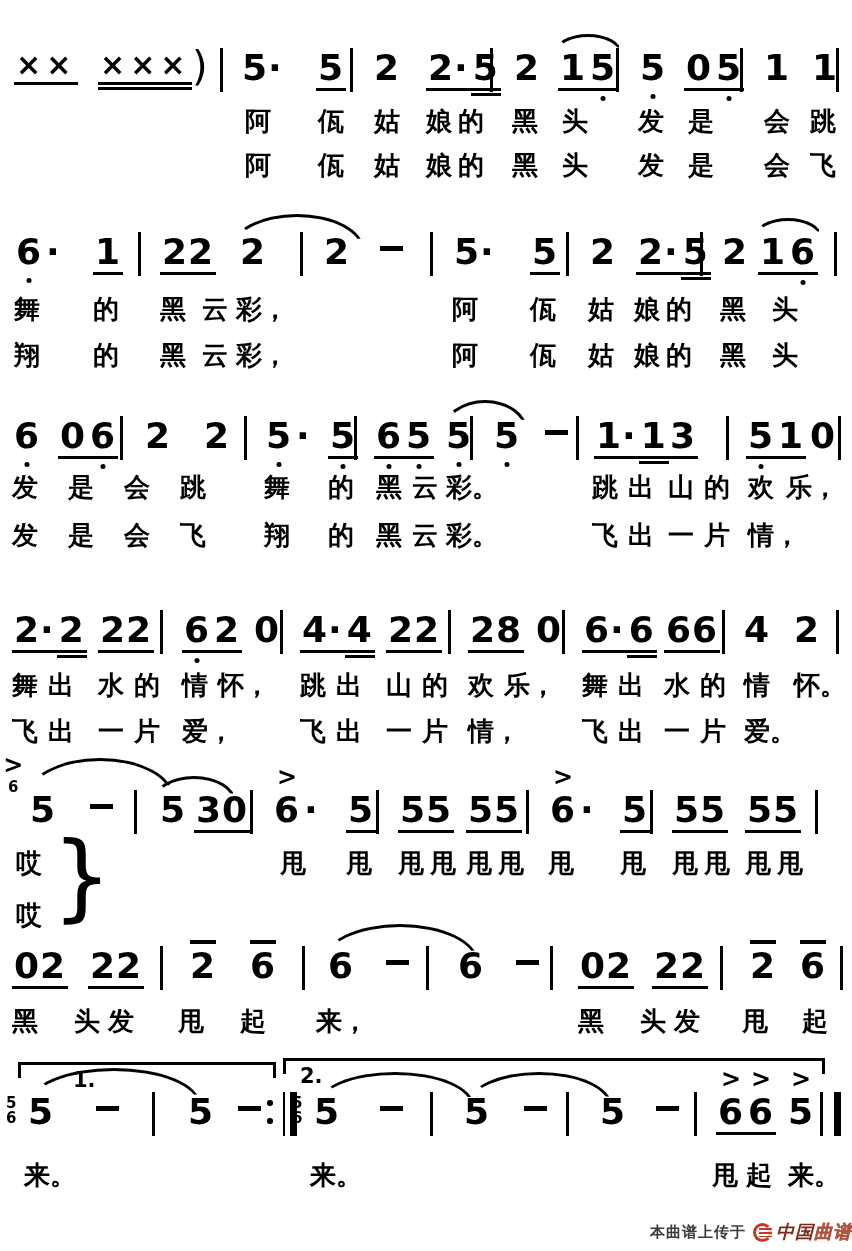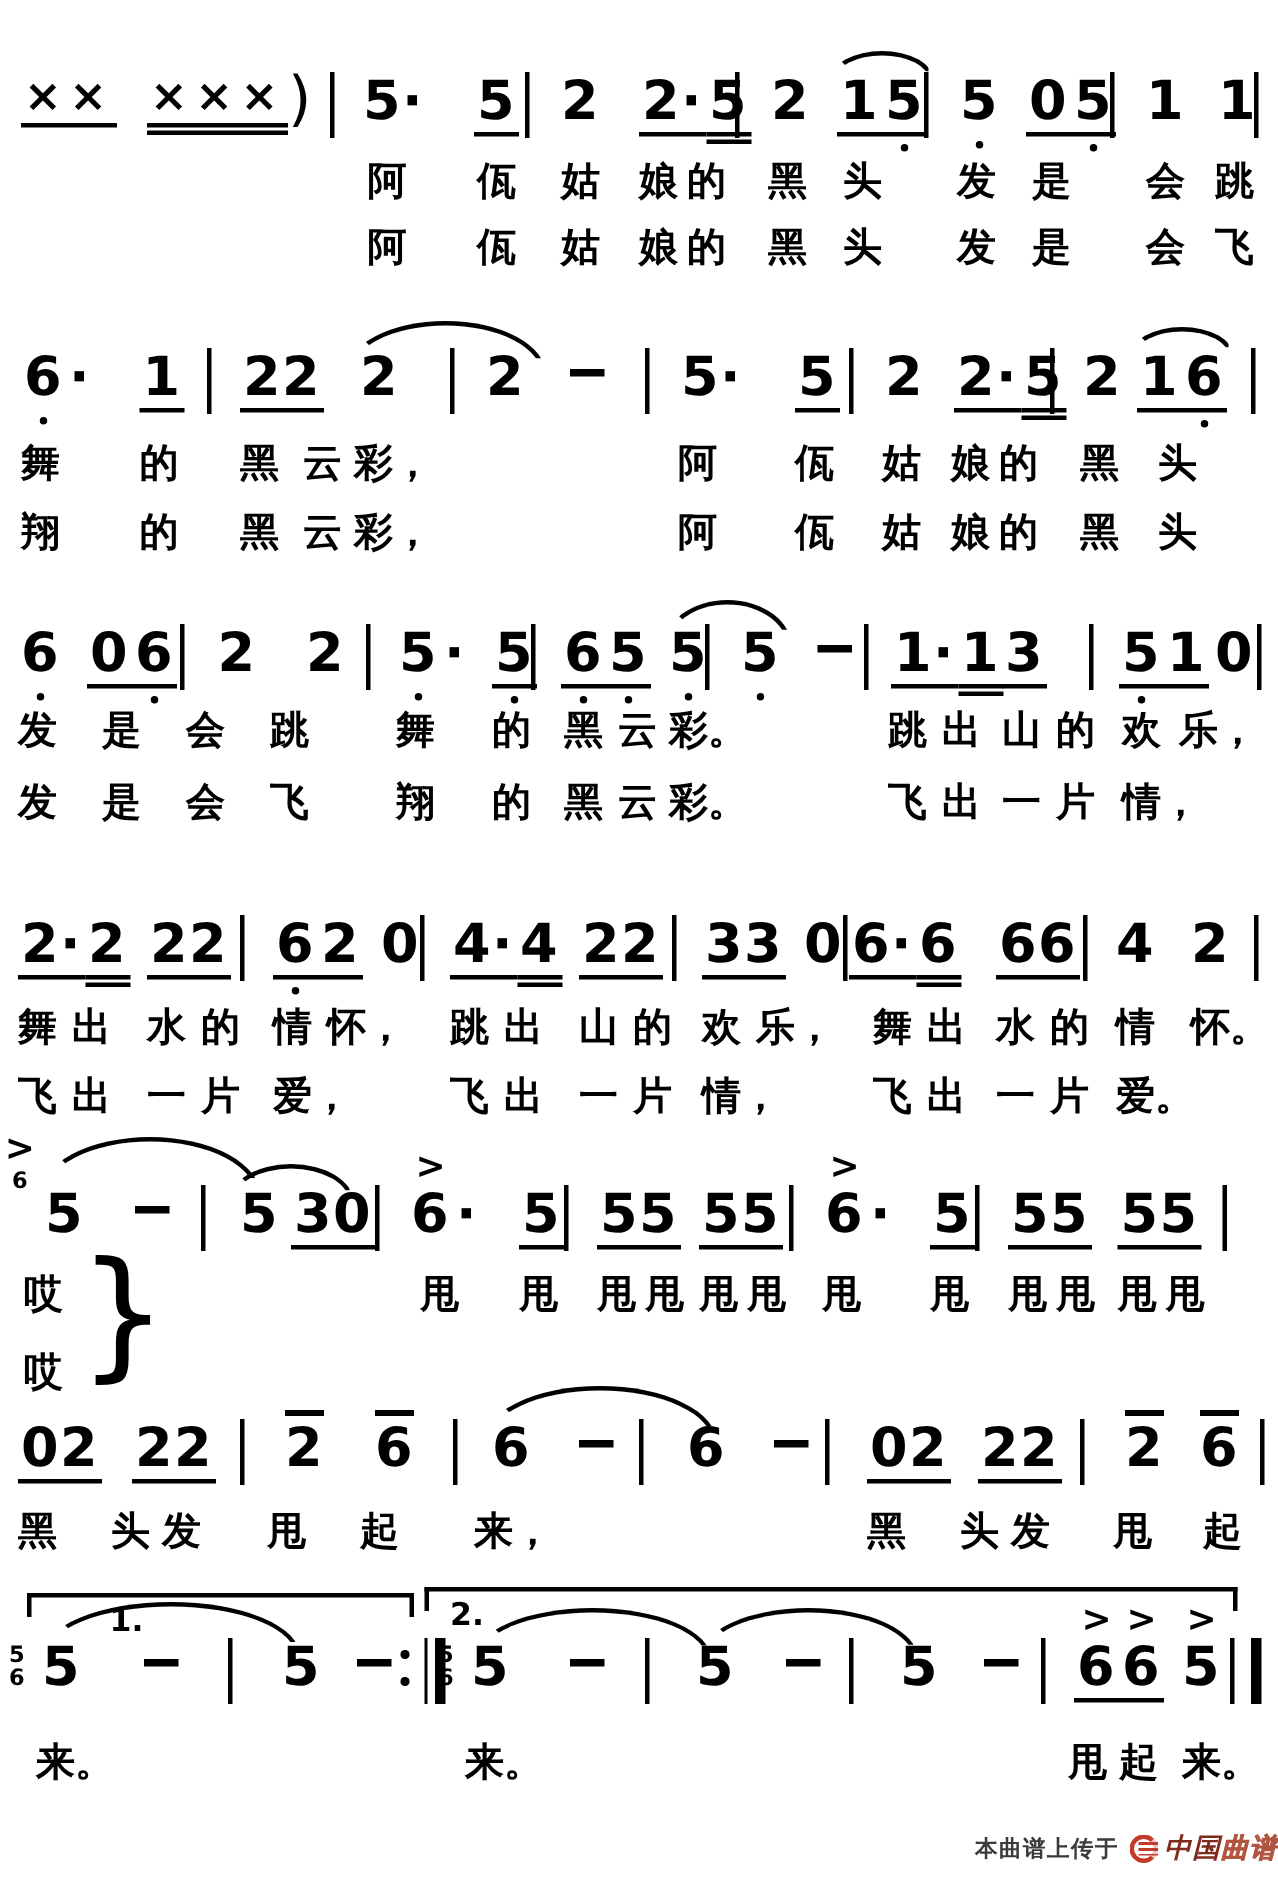--- a/index.html
+++ b/index.html
@@ -186,24 +186,24 @@
     <div>
       <div class="tok" style="left: 12px; top: 612px;"><span class="part u1">2·</span><span class="part u2">2</span></div>
       <div class="tok" style="left: 98px; top: 612px;"><span class="part u1">22</span></div>
       <div class="tok bar" style="left: 160px; top: 610px;"></div>
       <div class="tok" style="left: 182px; top: 612px;"><span class="part u1">6<i class="dotb"></i></span><span class="part u1">2</span></div>
       <div class="tok" style="left: 252px; top: 612px;"><span class="part">0</span></div>
       <div class="tok bar" style="left: 280px; top: 610px;"></div>
       <div class="tok" style="left: 300px; top: 612px;"><span class="part u1">4·</span><span class="part u2">4</span></div>
       <div class="tok" style="left: 386px; top: 612px;"><span class="part u1">22</span></div>
       <div class="tok bar" style="left: 448px; top: 610px;"></div>
-      <div class="tok" style="left: 468px; top: 612px;"><span class="part u1">33</span></div>
+      <div class="tok" style="left: 468px; top: 612px;"><span class="part u1">28</span></div>
       <div class="tok" style="left: 534px; top: 612px;"><span class="part">0</span></div>
       <div class="tok bar" style="left: 562px; top: 610px;"></div>
-      <div class="tok" style="left: 566px; top: 612px;"><span class="part u1">6·</span><span class="part u2">6</span></div>
+      <div class="tok" style="left: 582px; top: 612px;"><span class="part u1">6·</span><span class="part u2">6</span></div>
       <div class="tok" style="left: 664px; top: 612px;"><span class="part u1">66</span></div>
       <div class="tok bar" style="left: 722px; top: 610px;"></div>
       <div class="tok" style="left: 742px; top: 612px;"><span class="part">4</span></div>
       <div class="tok" style="left: 792px; top: 612px;"><span class="part">2</span></div>
       <div class="tok bar" style="left: 836px; top: 610px;"></div>
       <span class="lyr" style="left: 12px; top: 672px;">舞</span>
       <span class="lyr" style="left: 48px; top: 672px;">出</span>
       <span class="lyr" style="left: 98px; top: 672px;">水</span>
       <span class="lyr" style="left: 134px; top: 672px;">的</span>
       <span class="lyr" style="left: 182px; top: 672px;">情</span>

